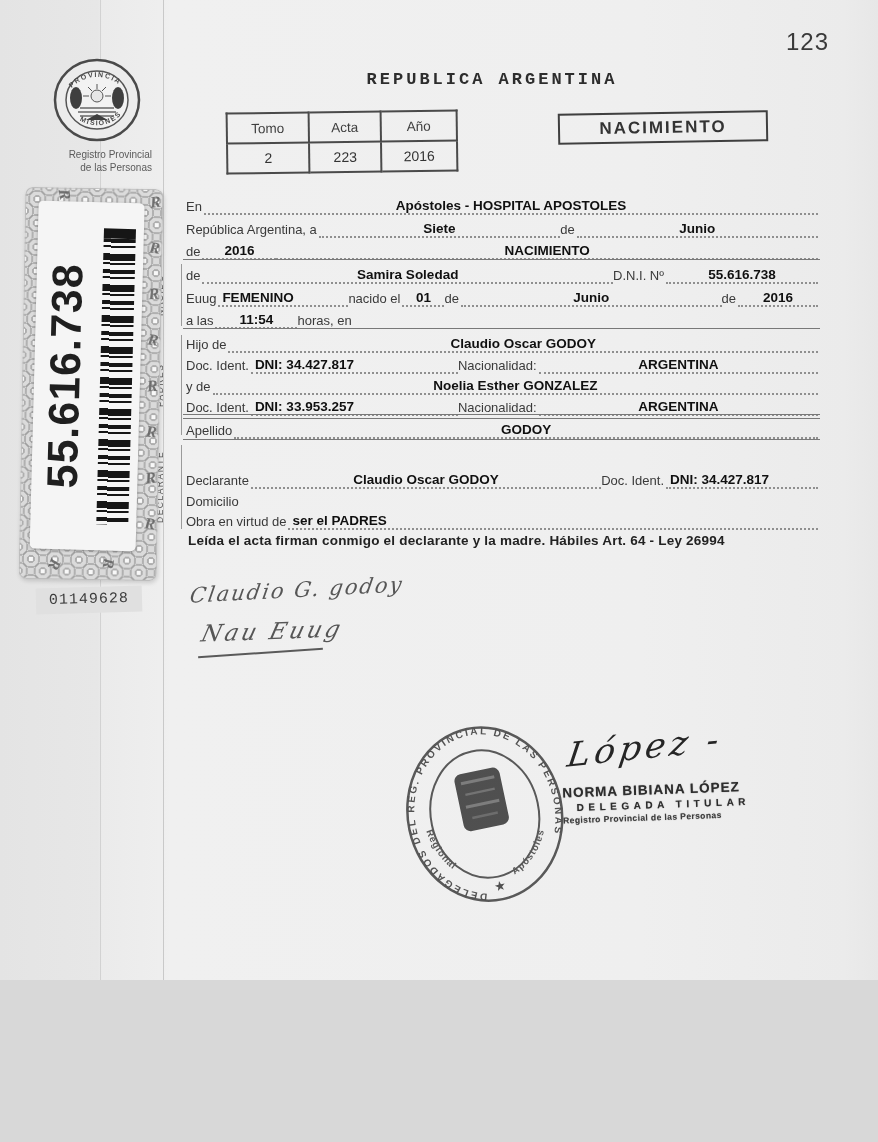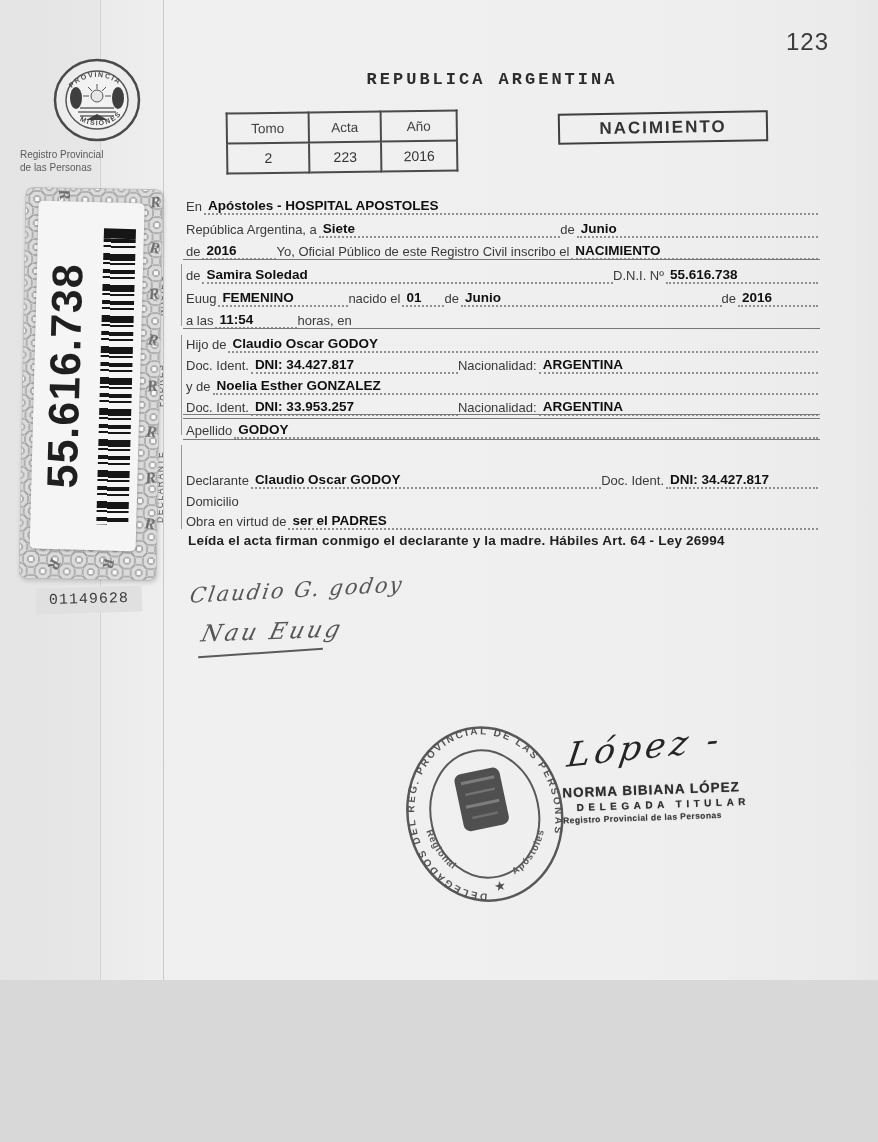--- a/index.html
+++ b/index.html
@@ -24,21 +24,21 @@
   
   .record-type-box{
     position:absolute;left:558px;top:112px;width:206px;height:27px;border:2px solid #3f3f3f;
     text-align:center;line-height:27px;font-size:17px;letter-spacing:2px;color:#333;font-weight:600;
     transform:rotate(-1deg);
   }
   
   .row{position:absolute;left:186px;right:60px;height:20px;display:flex;align-items:flex-end;font-size:13px;color:#3a3a3a;}
   .row .lbl{white-space:nowrap;padding-right:2px;padding-bottom:1px;}
   .row .seg{
-    border-bottom:2px dotted #8f8f8f;text-align:left;font-weight:700;color:#101010;
+    border-bottom:2px dotted #8f8f8f;text-align:center;font-weight:700;color:#101010;
     white-space:nowrap;padding:0 4px 0px 4px;font-size:13.5px;overflow:visible;
   }
   .seg.grow{flex:1;}
   .seg.left{text-align:left;}
   .w40{width:34px}.w72{width:66px}.w78{width:72px}.w80{width:74px}.w128{width:122px}.w150{width:144px}.w205{width:199px}
   .hline{position:absolute;left:183px;right:58px;border-top:1px solid #787878;}
   .hline.double{height:3px;border-bottom:1px solid #787878;}
   .vbracket{position:absolute;left:181px;width:0;border-left:1px solid #9a9a9a;}
   .vlabel{
     position:absolute;left:155px;writing-mode:vertical-rl;transform:rotate(180deg);
@@ -56,21 +56,21 @@
   .official-stamp{position:absolute;left:562px;top:747px;width:256px;transform:rotate(-2deg);color:#2d2d2d;}
   .official-stamp .o-sig{
     position:absolute;left:8px;top:-22px;font-family:"DejaVu Serif",serif;font-style:italic;
     font-size:34px;color:#252525;transform:skewX(-14deg) rotate(-4deg);letter-spacing:4px;white-space:nowrap;
   }
   .official-stamp .o-name{margin-top:34px;font-size:13.5px;font-weight:700;letter-spacing:1px;text-shadow:0 0 1px rgba(40,40,40,.6);}
   .official-stamp .o-role{margin-top:2px;margin-left:14px;font-size:10px;letter-spacing:4.5px;font-weight:700;text-shadow:0 0 1px rgba(40,40,40,.5);}
   .official-stamp .o-org{margin-top:2px;font-size:8.5px;letter-spacing:.4px;font-weight:700;color:#3c3c3c;text-shadow:0 0 1px rgba(40,40,40,.45);}
   
   .seal-logo{position:absolute;left:52px;top:56px;}
-  .org-name{position:absolute;left:20px;top:148px;width:120px;text-align:left;font-size:10px;color:#5a5a5a;line-height:1.3;}
+  .org-name{position:absolute;left:32px;top:148px;width:120px;text-align:right;font-size:10px;color:#5a5a5a;line-height:1.3;}
   .sticker{
     position:absolute;left:22px;top:188px;width:138px;height:392px;border-radius:8px;
     transform:rotate(1deg);
     background-color:#dadada;
     background-image:
       radial-gradient(circle, rgba(250,250,250,.95) 0 2.5px, rgba(145,145,145,.6) 2.5px 4px, rgba(225,225,225,.15) 4px 7.5px, rgba(135,135,135,.5) 7.5px 9px, rgba(220,220,220,0) 9px),
       radial-gradient(circle, rgba(250,250,250,.95) 0 2.5px, rgba(145,145,145,.6) 2.5px 4px, rgba(225,225,225,.15) 4px 7.5px, rgba(135,135,135,.5) 7.5px 9px, rgba(220,220,220,0) 9px);
     background-size:24px 24px;background-position:0 0,12px 12px;
     box-shadow:0 0 0 1px #bdbdbd inset, 1px 2px 4px rgba(0,0,0,.15);
   }
@@ -147,21 +147,20 @@
   </div>
   <div class="row" style="top:218px">
     <span class="lbl">República Argentina, a</span>
     <span class="seg grow">Siete</span>
     <span class="lbl">de</span>
     <span class="seg grow">Junio</span>
   </div>
   <div class="row" style="top:240px">
     <span class="lbl">de</span>
     <span class="seg w72">2016</span>
-    <span class="lbl">Yo, Oficial Público de este Registro Civil inscribo el</span>
     <span class="seg grow">NACIMIENTO</span>
   </div>
   <div class="hline" style="top:259px"></div>
 
   <div class="vlabel" style="top:262px;height:66px">NACIDO</div>
   <div class="vbracket" style="top:264px;height:62px"></div>
   <div class="row" style="top:264px">
     <span class="lbl">de</span>
     <span class="seg grow">Samira Soledad</span>
     <span class="lbl">D.N.I. Nº</span>

